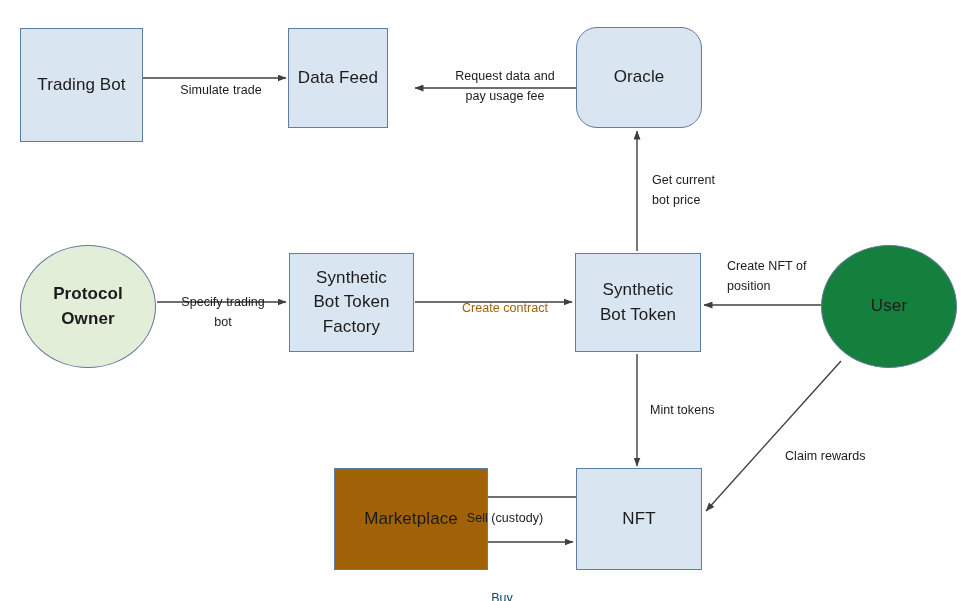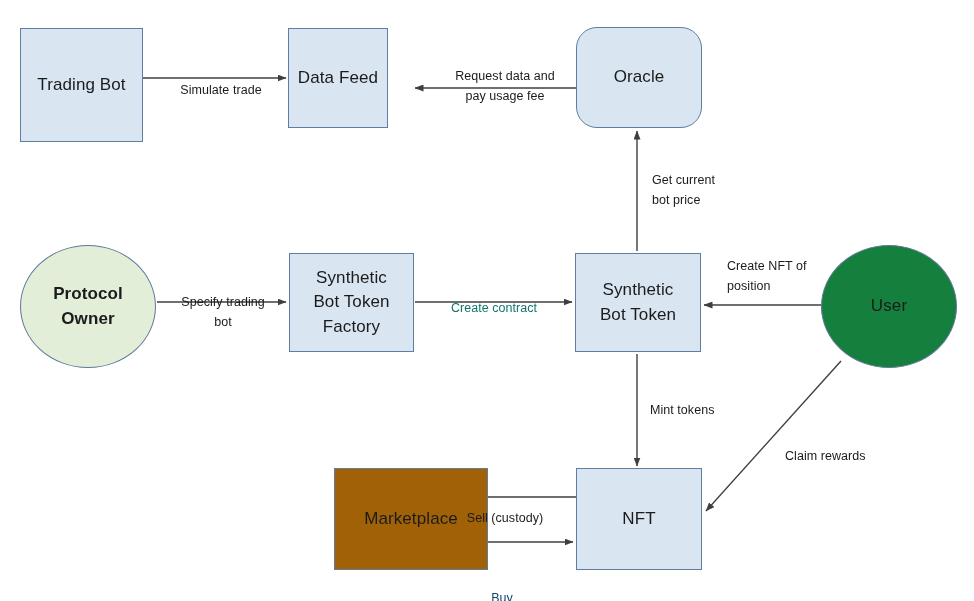--- a/index.html
+++ b/index.html
@@ -122,21 +122,21 @@
       </div>
     </div>
   <div id="edge-labels-layer">
       <div class="edge-label center" style="left: 161px; top: 44px; width: 120px; color: rgb(27, 27, 27);">Simulate trade</div>
       <div class="edge-label center" style="left: 436px; top: 30px; width: 138px; color: rgb(27, 27, 27);">Request data and
 pay usage fee</div>
       <div class="edge-label left" style="left: 652px; top: 156px; width: 110px; color: rgb(27, 27, 27); margin-top: 14px;">Get current
 bot price</div>
       <div class="edge-label center" style="left: 168px; top: 256px; width: 110px; color: rgb(27, 27, 27);">Specify trading
 bot</div>
-      <div class="edge-label center" style="left: 429px; top: 262px; width: 130px; color: #0f766e;">Create contract</div>
+      <div class="edge-label center" style="left: 440px; top: 262px; width: 130px; color: #a16207;">Create contract</div>
       <div class="edge-label left" style="left: 727px; top: 256px; width: 110px; color: rgb(27, 27, 27);">Create NFT of
 position</div>
       <div class="edge-label left" style="left: 650px; top: 400px; width: 100px; color: rgb(27, 27, 27);">Mint tokens</div>
       <div class="edge-label left" style="left: 785px; top: 446px; width: 110px; color: rgb(27, 27, 27);">Claim rewards</div>
       <div class="edge-label center" style="left: 443px; top: 472px; width: 124px; color: rgb(27, 27, 27);">Sell (custody)</div>
       <div class="edge-label center" style="left: 452px; top: 552px; width: 100px; color: #0c4a6e;">Buy</div>
     </div>
 
 </div>
 

